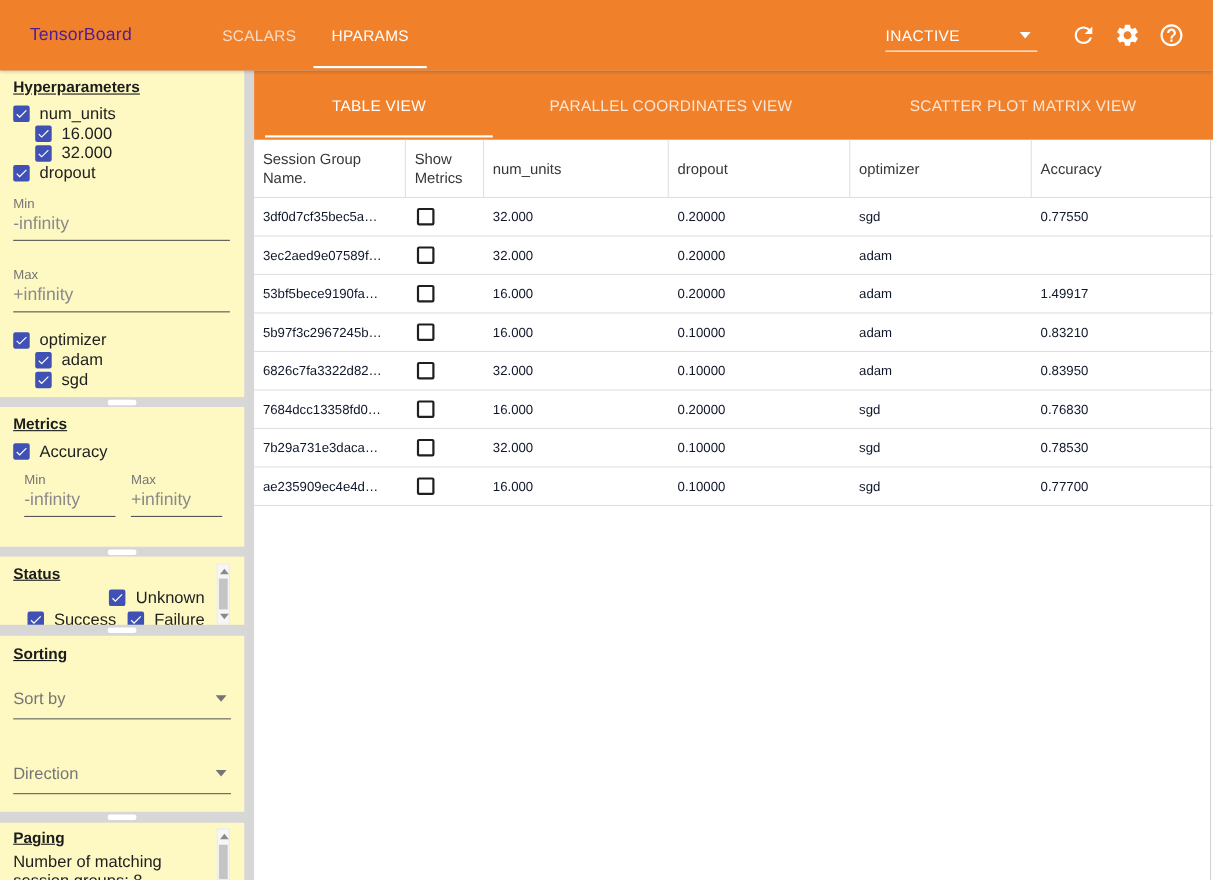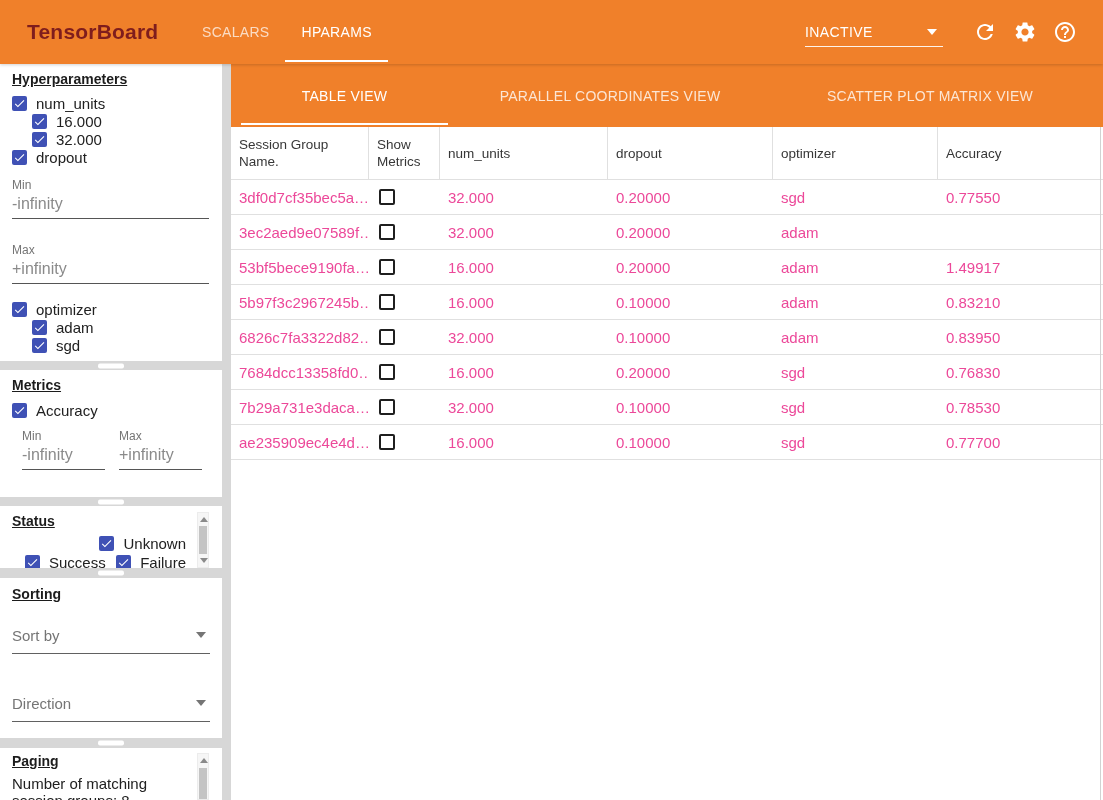--- a/index.html
+++ b/index.html
@@ -3,38 +3,38 @@
 <meta charset="utf-8">
 <style>
   :root { --accent:#f0802a; --cbx:#3f51b5; }
   * { box-sizing:border-box; margin:0; padding:0; }
   html,body { width:1103px; height:800px; overflow:hidden; }
   body { font-family:"Liberation Sans", sans-serif; background:#d7d7d7; position:relative; color:#373737; }
 
   
   .topbar { position:absolute; left:0; top:0; width:1103px; height:64px; background:var(--accent);
             display:flex; align-items:center; z-index:6; box-shadow:0 1px 3px rgba(0,0,0,.18); }
-  .logo { margin-left:27px; font-size:21px; font-weight:700; color:#7f1d1d; letter-spacing:.2px; }
+  .logo { margin-left:27px; font-size:16px; font-weight:400; color:#4c1d95; letter-spacing:.2px; }
   .nav-tabs { position:absolute; left:186px; top:0; height:64px; display:flex; }
   .nav-tab { padding:0 16px; display:flex; align-items:center; font-size:14px; letter-spacing:.3px;
              color:rgba(255,255,255,.72); position:relative; cursor:pointer; }
   .nav-tab.active { color:#fff; }
   .nav-tab.active .tab-underline { position:absolute; left:0; right:0; bottom:2px; height:2px; background:#fff; }
   .topbar-right { position:absolute; right:26px; top:0; height:64px; display:flex; align-items:center; }
   .run-select { width:138px; position:relative; height:30px; display:flex; align-items:center;
                 border-bottom:1px solid rgba(255,255,255,.9); margin-right:14px; cursor:pointer; }
   .run-select .rs-label { color:#fff; font-size:14px; letter-spacing:.4px; }
   .arrow-down-white { position:absolute; right:6px; top:12px; width:0; height:0;
                 border-left:5px solid transparent; border-right:5px solid transparent; border-top:6px solid #fff; }
   .icon-btn { width:24px; height:24px; margin-left:16px; cursor:pointer; }
   .icon-btn svg { width:24px; height:24px; fill:#fff; }
 
   
   .sidebar { position:absolute; left:0; top:64px; width:222px; bottom:0; display:flex; flex-direction:column; }
-  .panel { background:#ffffff; padding:0 12px; position:relative; overflow:hidden; flex:none; }
+  .panel { background:#fef9c3; padding:0 12px; position:relative; overflow:hidden; flex:none; }
   .panel h3 { font-size:14px; font-weight:700; text-decoration:underline; color:#1c1c1c; margin-top:7px; }
   .gap { height:9px; flex:none; position:relative; }
   .gap.g10 { height:10px; }
   .handle { position:absolute; left:50%; top:50%; transform:translate(-50%,-50%);
             width:26px; height:5px; background:#fff; border-radius:2px; cursor:row-resize; }
   .cb-row { display:flex; align-items:center; height:18px; cursor:pointer; }
   .cb-row.child { padding-left:20px; }
   .cbx { width:15px; height:15px; flex:none; background:var(--cbx); border-radius:2px;
          display:flex; align-items:center; justify-content:center; margin-right:9px; cursor:pointer; }
   .cbx svg { width:13px; height:13px; fill:#fff; }
@@ -81,21 +81,21 @@
   .view-tab.active { color:#fff; }
   .view-tab.active .tab-underline { position:absolute; left:0; right:0; bottom:2px; height:2px; background:#fff; }
 
   .thead { display:grid; grid-template-columns:138px 71px 168px 165px 165px 1fr; height:53px;
            border-bottom:1px solid #e0e0e0; }
   .th { display:flex; align-items:center; padding:4px 8px; font-size:13.5px; color:#373737;
         border-right:1px solid #e0e0e0; line-height:17px; cursor:pointer; }
   .th:last-child { border-right:none; }
   .trow { display:grid; grid-template-columns:138px 71px 168px 165px 165px 1fr; height:35px;
           border-bottom:1px solid #e0e0e0; }
-  .tcell { display:flex; align-items:center; padding-left:8px; font-size:15px; color:#ec4899;
+  .tcell { display:flex; align-items:center; padding-left:8px; font-size:12px; color:#0f172a;
            white-space:nowrap; overflow:hidden; }
   .check-cell { padding-left:10px; }
   .cbx-empty { width:16px; height:16px; border:2px solid #1f1f1f; border-radius:2px; background:#fff; cursor:pointer; }
 </style>
 </head>
 <body>
 
 <header class="topbar">
   <div class="logo">TensorBoard</div>
   <nav class="nav-tabs">

